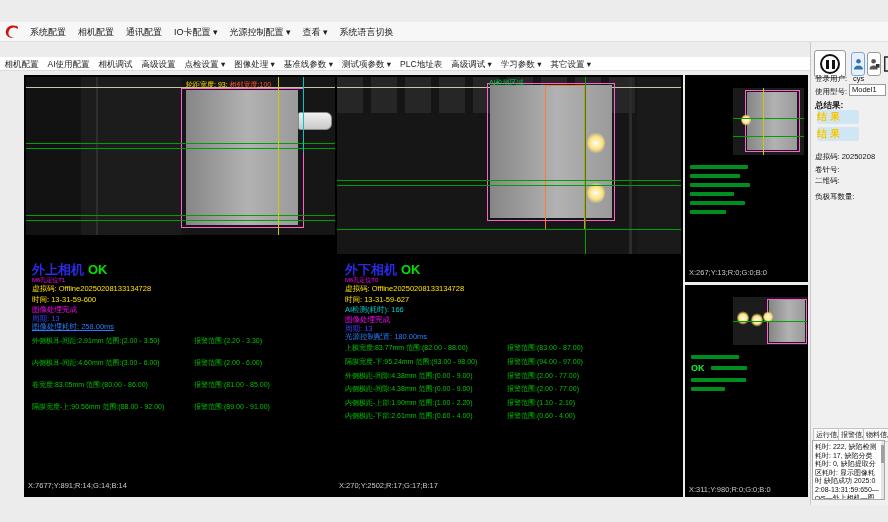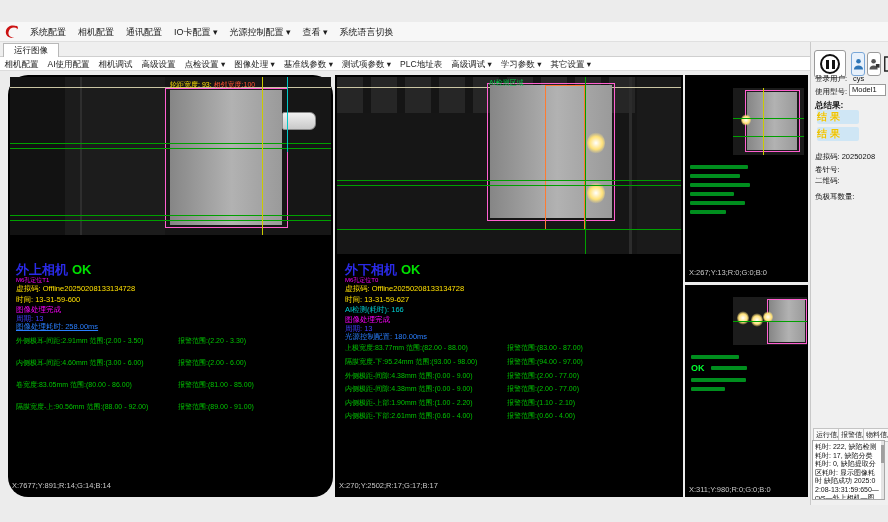--- a/index.html
+++ b/index.html
@@ -27,21 +27,21 @@
     border:1px solid #b8b8b8; border-bottom:none; font-size:8.5px; line-height:13px;
     padding:0 10px; color:#222; }
 
   
   .toolbar { position:absolute; left:0; top:57px; width:810px; height:14px;
     background:#ffffff; border-bottom:1px solid #dcdcdc; display:flex; align-items:center; }
   .toolitem { font-size:8.5px; color:#222; padding:0 4.5px; white-space:nowrap; line-height:14px; }
 
   
   .panel { position:absolute; background:#000; }
-  #panel-left   { left:8px;   top:75px;  width:325px; height:422px;border-radius:20px; }
+  #panel-left   { left:24px;   top:75px;  width:325px; height:422px; }
   #panel-mid    { left:335px; top:75px;  width:348px; height:422px; }
   #thumb-top    { left:685px; top:75px;  width:123px; height:207px; }
   #thumb-bot    { left:685px; top:285px; width:123px; height:212px; }
 
   .cam-img { position:absolute; overflow:hidden; background:#161616; }
   #img-left { left:2px; top:2px; width:321px; height:158px; }
   #img-mid  { left:2px; top:2px; width:344px; height:177px; }
 
   .band { position:absolute; top:0; height:100%; }
   .topline { position:absolute; left:0; width:100%; height:1px; background:#ded8b2; opacity:.9; }
@@ -124,23 +124,20 @@
     </svg>
     <span class="menuitem">系统配置</span>
     <span class="menuitem">相机配置</span>
     <span class="menuitem">通讯配置</span>
     <span class="menuitem">IO卡配置 ▾</span>
     <span class="menuitem">光源控制配置 ▾</span>
     <span class="menuitem">查看 ▾</span>
     <span class="menuitem">系统语言切换</span>
   </div>
 
-  <div class="tabstrip">
-    <div class="tab">运行图像</div>
-  </div>
 
   <div class="toolbar">
     <span class="toolitem">相机配置</span>
     <span class="toolitem">AI使用配置</span>
     <span class="toolitem">相机调试</span>
     <span class="toolitem">高级设置</span>
     <span class="toolitem">点检设置 ▾</span>
     <span class="toolitem">图像处理 ▾</span>
     <span class="toolitem">基准线参数 ▾</span>
     <span class="toolitem">测试项参数 ▾</span>

